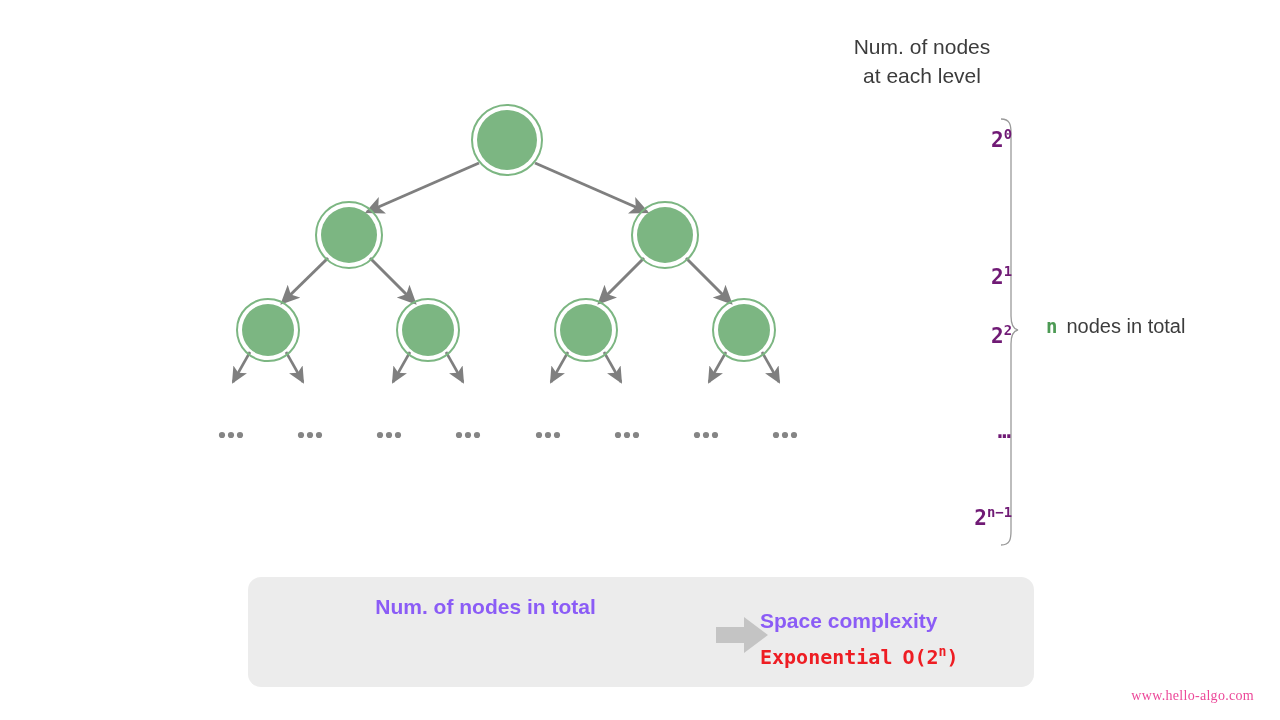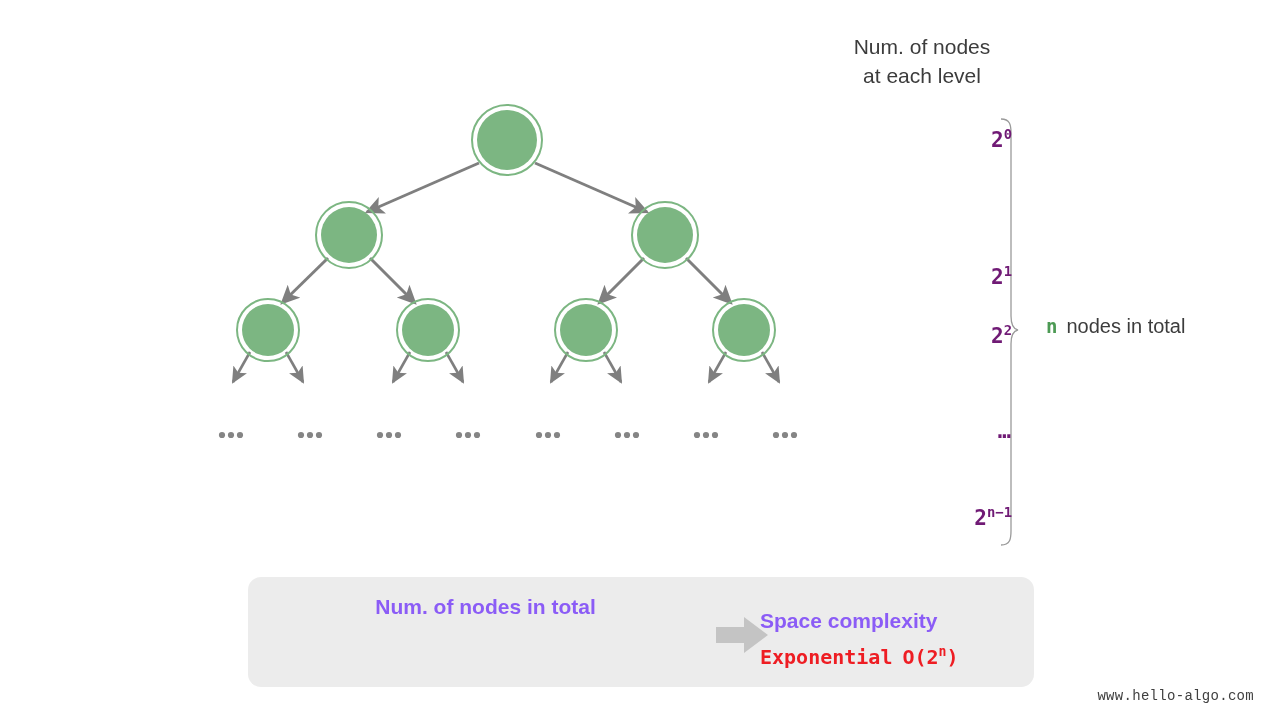--- a/index.html
+++ b/index.html
@@ -146,23 +146,23 @@
     top: 615px;
     width: 56px;
     height: 40px;
   }
 
   
   .watermark {
     position: absolute;
     right: 26px;
     bottom: 16px;
-    font-family: Liberation Mono, monospace;
+    font-family: Liberation Serif, serif;
     font-size: 14px;
-    color: #404040;
+    color: #ec4899;
     letter-spacing: 0.3px;
   }
 </style>
 </head>
 <body>
 
 <svg id="tree-svg" viewBox="0 0 1280 720">
   <defs>
     <marker id="arrowhead" markerWidth="7" markerHeight="7" refX="5.6" refY="3" orient="auto">
       <path d="M0,0 L6.4,3 L0,6 L1.5,3 Z" fill="#7f7f7f"></path>

